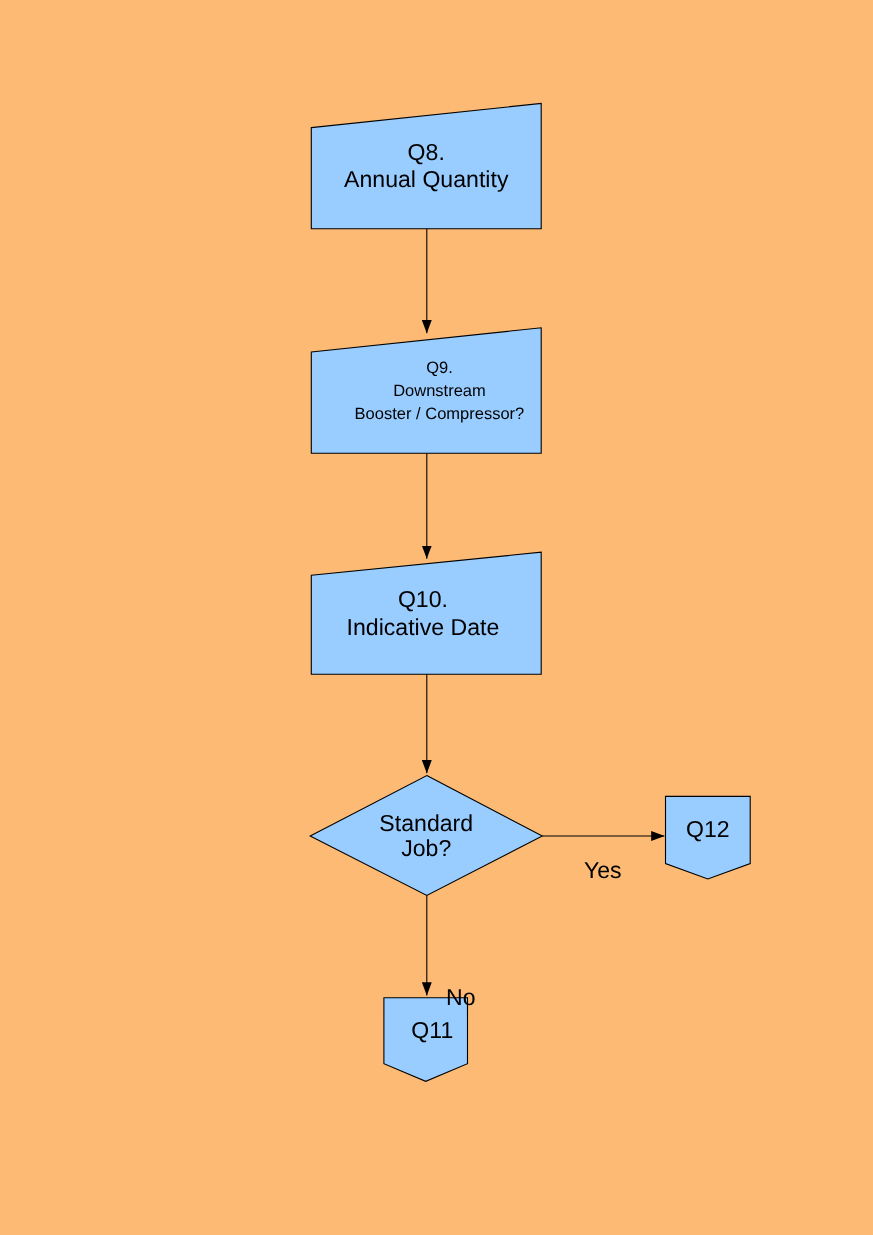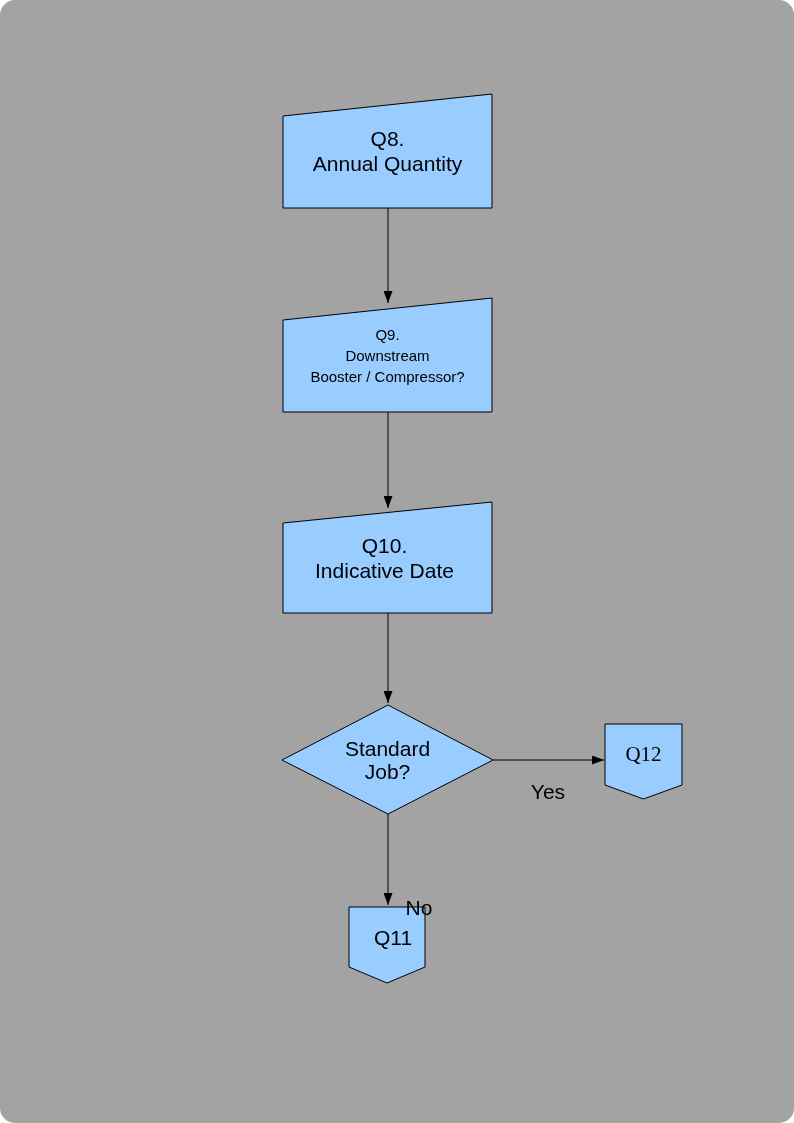--- a/index.html
+++ b/index.html
@@ -4,25 +4,24 @@
 <style>
   html, body {
     margin: 0;
     padding: 0;
     background: #ffffff;
   }
   .page {
     position: relative;
     width: 794px;
     height: 1123px;
-    background: #a3a3a3;
+    background: #fdba74;
     font-family: "Liberation Sans", sans-serif;
     color: #000000;
     overflow: hidden;
-    border-radius: 15px;
   }
   .canvas {
     position: absolute;
     top: 0;
     left: 0;
   }
   .node {
     stroke: #000000;
     stroke-width: 1;
   }
@@ -38,21 +37,21 @@
   .node-label {
     position: absolute;
     display: flex;
     align-items: center;
     justify-content: center;
     text-align: center;
     white-space: pre-line;
     color: #000000;
   }
   .lbl-lg  { font-size: 21px; line-height: 25px; }
-  .lbl-sm  { font-size: 15px; line-height: 21px; }
+  .lbl-sm  { font-size: 15px; line-height: 21px; padding-left: 12px; }
   .lbl-mid { font-size: 21px; line-height: 23px; }
   .edge-label {
     position: absolute;
     font-size: 21px;
     line-height: 22px;
     white-space: nowrap;
     color: #000000;
     margin-top: 46px;
   }
 </style>
@@ -88,21 +87,21 @@
   <div class="node-label lbl-sm" style="left:283px; top:298px; width:209px; height:114px;">Q9.
 Downstream
 Booster / Compressor?</div>
 
   <div class="node-label lbl-lg" style="left:283px; top:502px; width:203px; height:111px;">Q10.
 Indicative Date</div>
 
   <div class="node-label lbl-mid" style="left:282px; top:705px; width:211px; height:109px;">Standard
 Job?</div>
 
-  <div class="node-label lbl-lg" style="left:605px; top:724px; width:77px; height:61px;font-family:Liberation Serif, serif;">Q12</div>
+  <div class="node-label lbl-lg" style="left:605px; top:724px; width:77px; height:61px;">Q12</div>
 
   <div class="node-label lbl-lg" style="left:349px; top:907px; width:88px; height:60px;">Q11</div>
 
   <div class="edge-label" style="left:516px; top:735px; width:64px; text-align:center;">Yes</div>
 
   <div class="edge-label" style="left:389px; top:851px; width:60px; text-align:center;">No</div>
 
 </div>
 
 </body></html>

